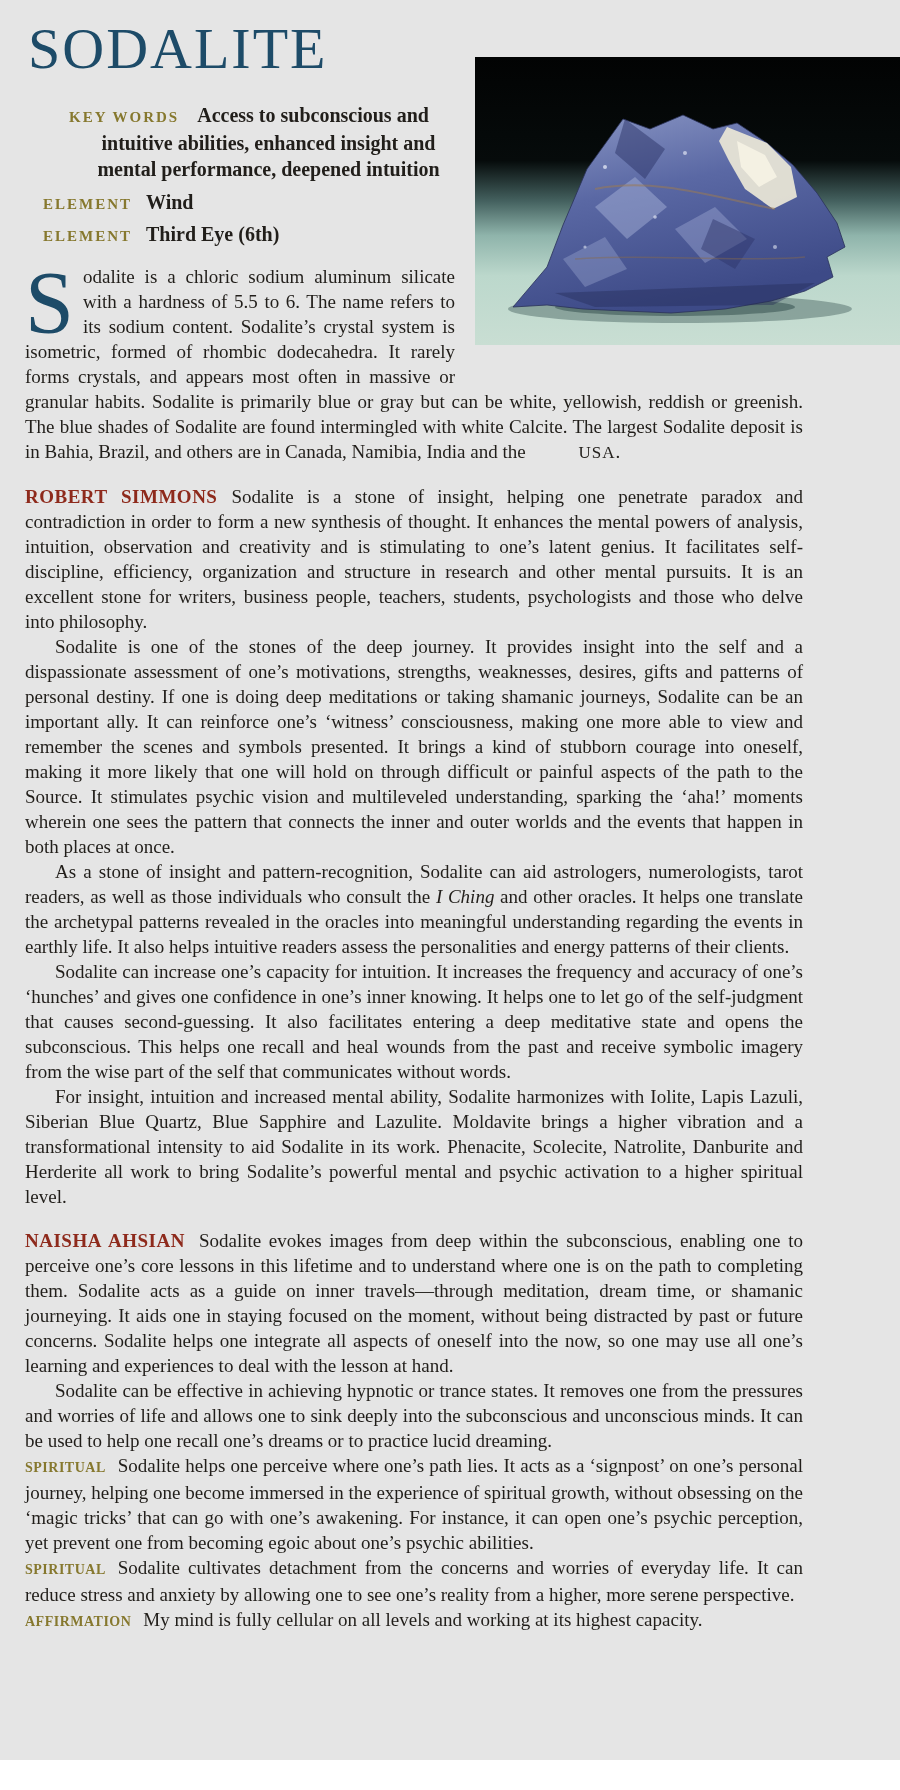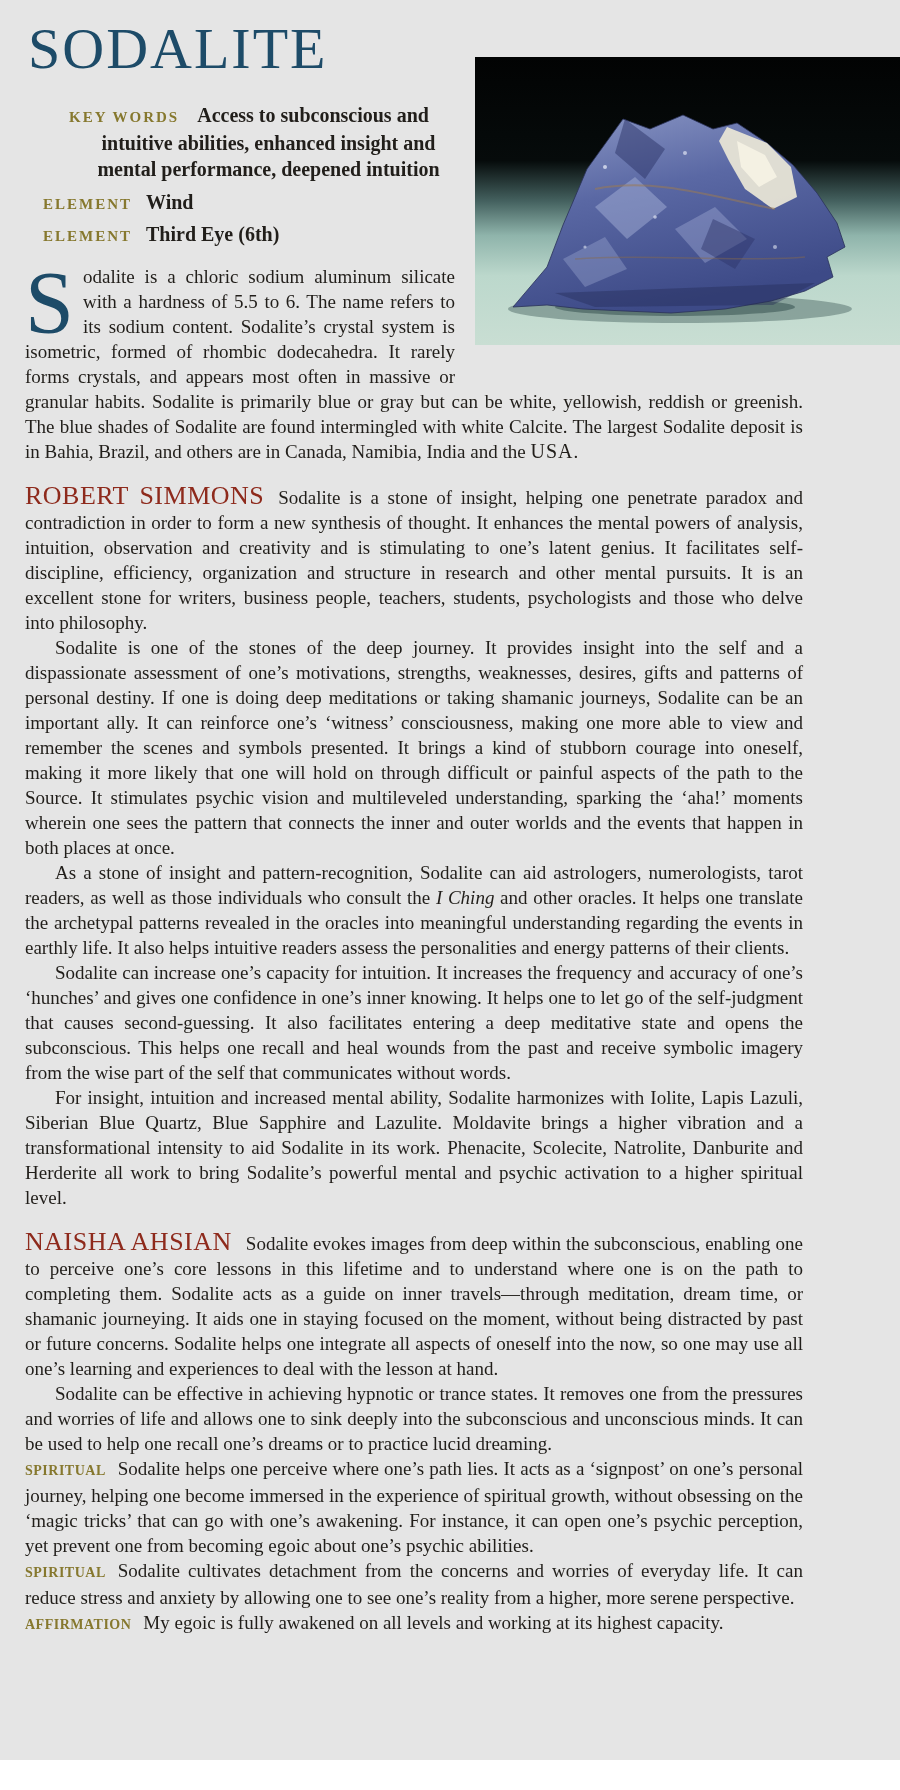--- a/index.html
+++ b/index.html
@@ -65,33 +65,33 @@
     float: left;
     font-size: 88px;
     line-height: 68px;
     color: #1d4b68;
     margin: 5px 9px 2px 0;
   }
   section.author { margin-top: 19px; }
   .body-text p.indented { text-indent: 30px; font-family: Liberation Serif, serif; }
   .sec-heading {
     color: #8e2a1c;
-    font-weight: normal;
-    font-size: 26px;
+    font-weight: bold;
+    font-size: 19px;
     letter-spacing: 0.5px;
     margin-right: 14px;
   }
   .sub-label {
     color: #86782e;
     font-weight: bold;
     font-size: 14px;
     letter-spacing: 0.5px;
     margin-right: 12px;
   }
-  .smallcaps { font-size: 20px; letter-spacing: 1px; }
+  .smallcaps { font-size: 17px; letter-spacing: 1px; margin-left: 48px; }
   .em-italic { font-style: italic; margin-top: 20px; }
 </style>
 </head>
 <body>
 
 <div class="page">
   <article class="body-text">
 
     <figure class="photo">
       <svg viewBox="0 0 425 288" xmlns="http://www.w3.org/2000/svg">
@@ -154,17 +154,17 @@
       <p class="indented"><span>As a stone of insight and pattern-recognition, Sodalite can aid astrologers, numerologists, tarot readers, as well as those individuals who consult the </span><span class="em-italic">I Ching</span><span> and other oracles. It helps one translate the archetypal patterns revealed in the oracles into meaningful understanding regarding the events in earthly life. It also helps intuitive readers assess the personalities and energy patterns of their clients.</span></p>
       <p class="indented">Sodalite can increase one’s capacity for intuition. It increases the frequency and accuracy of one’s ‘hunches’ and gives one confidence in one’s inner knowing. It helps one to let go of the self-judgment that causes second-guessing. It also facilitates entering a deep meditative state and opens the subconscious. This helps one recall and heal wounds from the past and receive symbolic imagery from the wise part of the self that communicates without words.</p>
       <p class="indented">For insight, intuition and increased mental ability, Sodalite harmonizes with Iolite, Lapis Lazuli, Siberian Blue Quartz, Blue Sapphire and Lazulite. Moldavite brings a higher vibration and a transformational intensity to aid Sodalite in its work. Phenacite, Scolecite, Natrolite, Danburite and Herderite all work to bring Sodalite’s powerful mental and psychic activation to a higher spiritual level.</p>
     </section>
 
     <section class="author">
       <p><span class="sec-heading">NAISHA AHSIAN</span><span>Sodalite evokes images from deep within the subconscious, enabling one to perceive one’s core lessons in this lifetime and to understand where one is on the path to completing them. Sodalite acts as a guide on inner travels—through meditation, dream time, or shamanic journeying. It aids one in staying focused on the moment, without being distracted by past or future concerns. Sodalite helps one integrate all aspects of oneself into the now, so one may use all one’s learning and experiences to deal with the lesson at hand.</span></p>
       <p class="indented">Sodalite can be effective in achieving hypnotic or trance states. It removes one from the pressures and worries of life and allows one to sink deeply into the subconscious and unconscious minds. It can be used to help one recall one’s dreams or to practice lucid dreaming.</p>
       <p><span class="sub-label">SPIRITUAL</span><span>Sodalite helps one perceive where one’s path lies. It acts as a ‘signpost’ on one’s personal journey, helping one become immersed in the experience of spiritual growth, without obsessing on the ‘magic tricks’ that can go with one’s awakening. For instance, it can open one’s psychic perception, yet prevent one from becoming egoic about one’s psychic abilities.</span></p>
       <p><span class="sub-label">SPIRITUAL</span><span>Sodalite cultivates detachment from the concerns and worries of everyday life. It can reduce stress and anxiety by allowing one to see one’s reality from a higher, more serene perspective.</span></p>
-      <p><span class="sub-label">AFFIRMATION</span><span>My egoic is fully awakened on all levels and working at its highest capacity.</span></p>
+      <p><span class="sub-label">AFFIRMATION</span><span>My mind is fully cellular on all levels and working at its highest capacity.</span></p>
     </section>
 
   </article>
 </div>
 
 </body></html>

